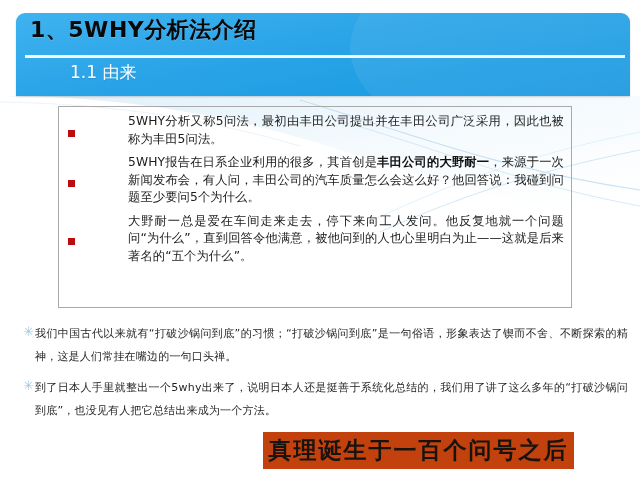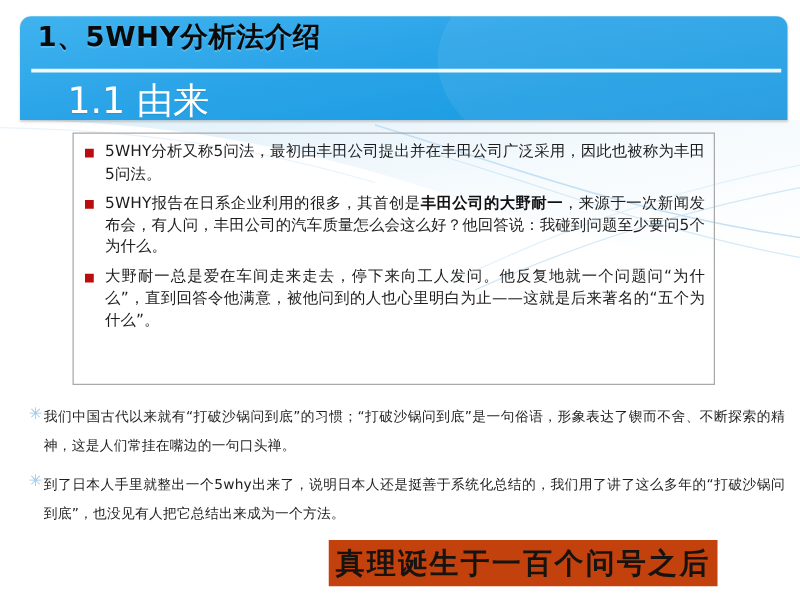--- a/index.html
+++ b/index.html
@@ -53,42 +53,43 @@
   }
   #title-underline {
     position: absolute;
     left: 9px; top: 42px;
     width: 600px; height: 3px;
     background: #ffffff;
     opacity: 0.92;
   }
   #title-sub {
     position: absolute;
-    left: 38px; top: 48px;
-    font-size: 29px;
+    left: 54px; top: 48px;
+    font-size: 17px;
     color: #ffffff;
     font-weight: normal;
     white-space: nowrap;
     text-shadow: 0 1px 1px rgba(0,0,0,0.10);
   }
 
   
   #content-box {
     position: absolute;
     left: 58px; top: 106px;
     width: 514px; height: 202px;
     border: 1px solid #a9a9a9;
     background: transparent;
     box-sizing: border-box;
     padding: 6px 7px 0 7px;
   }
   .box-item {
     display: flex;
-    align-items: flex-start;
+    align-items: center;
     margin-bottom: 6px;
+    gap: 44px;
   }
   .box-bullet {
     flex: 0 0 auto;
     width: 7px; height: 7px;
     background: #bb0d0d;
     margin: 6px 9px 0 2px;
   }
   .box-text {
     flex: 1 1 auto;
     font-size: 12.3px;

